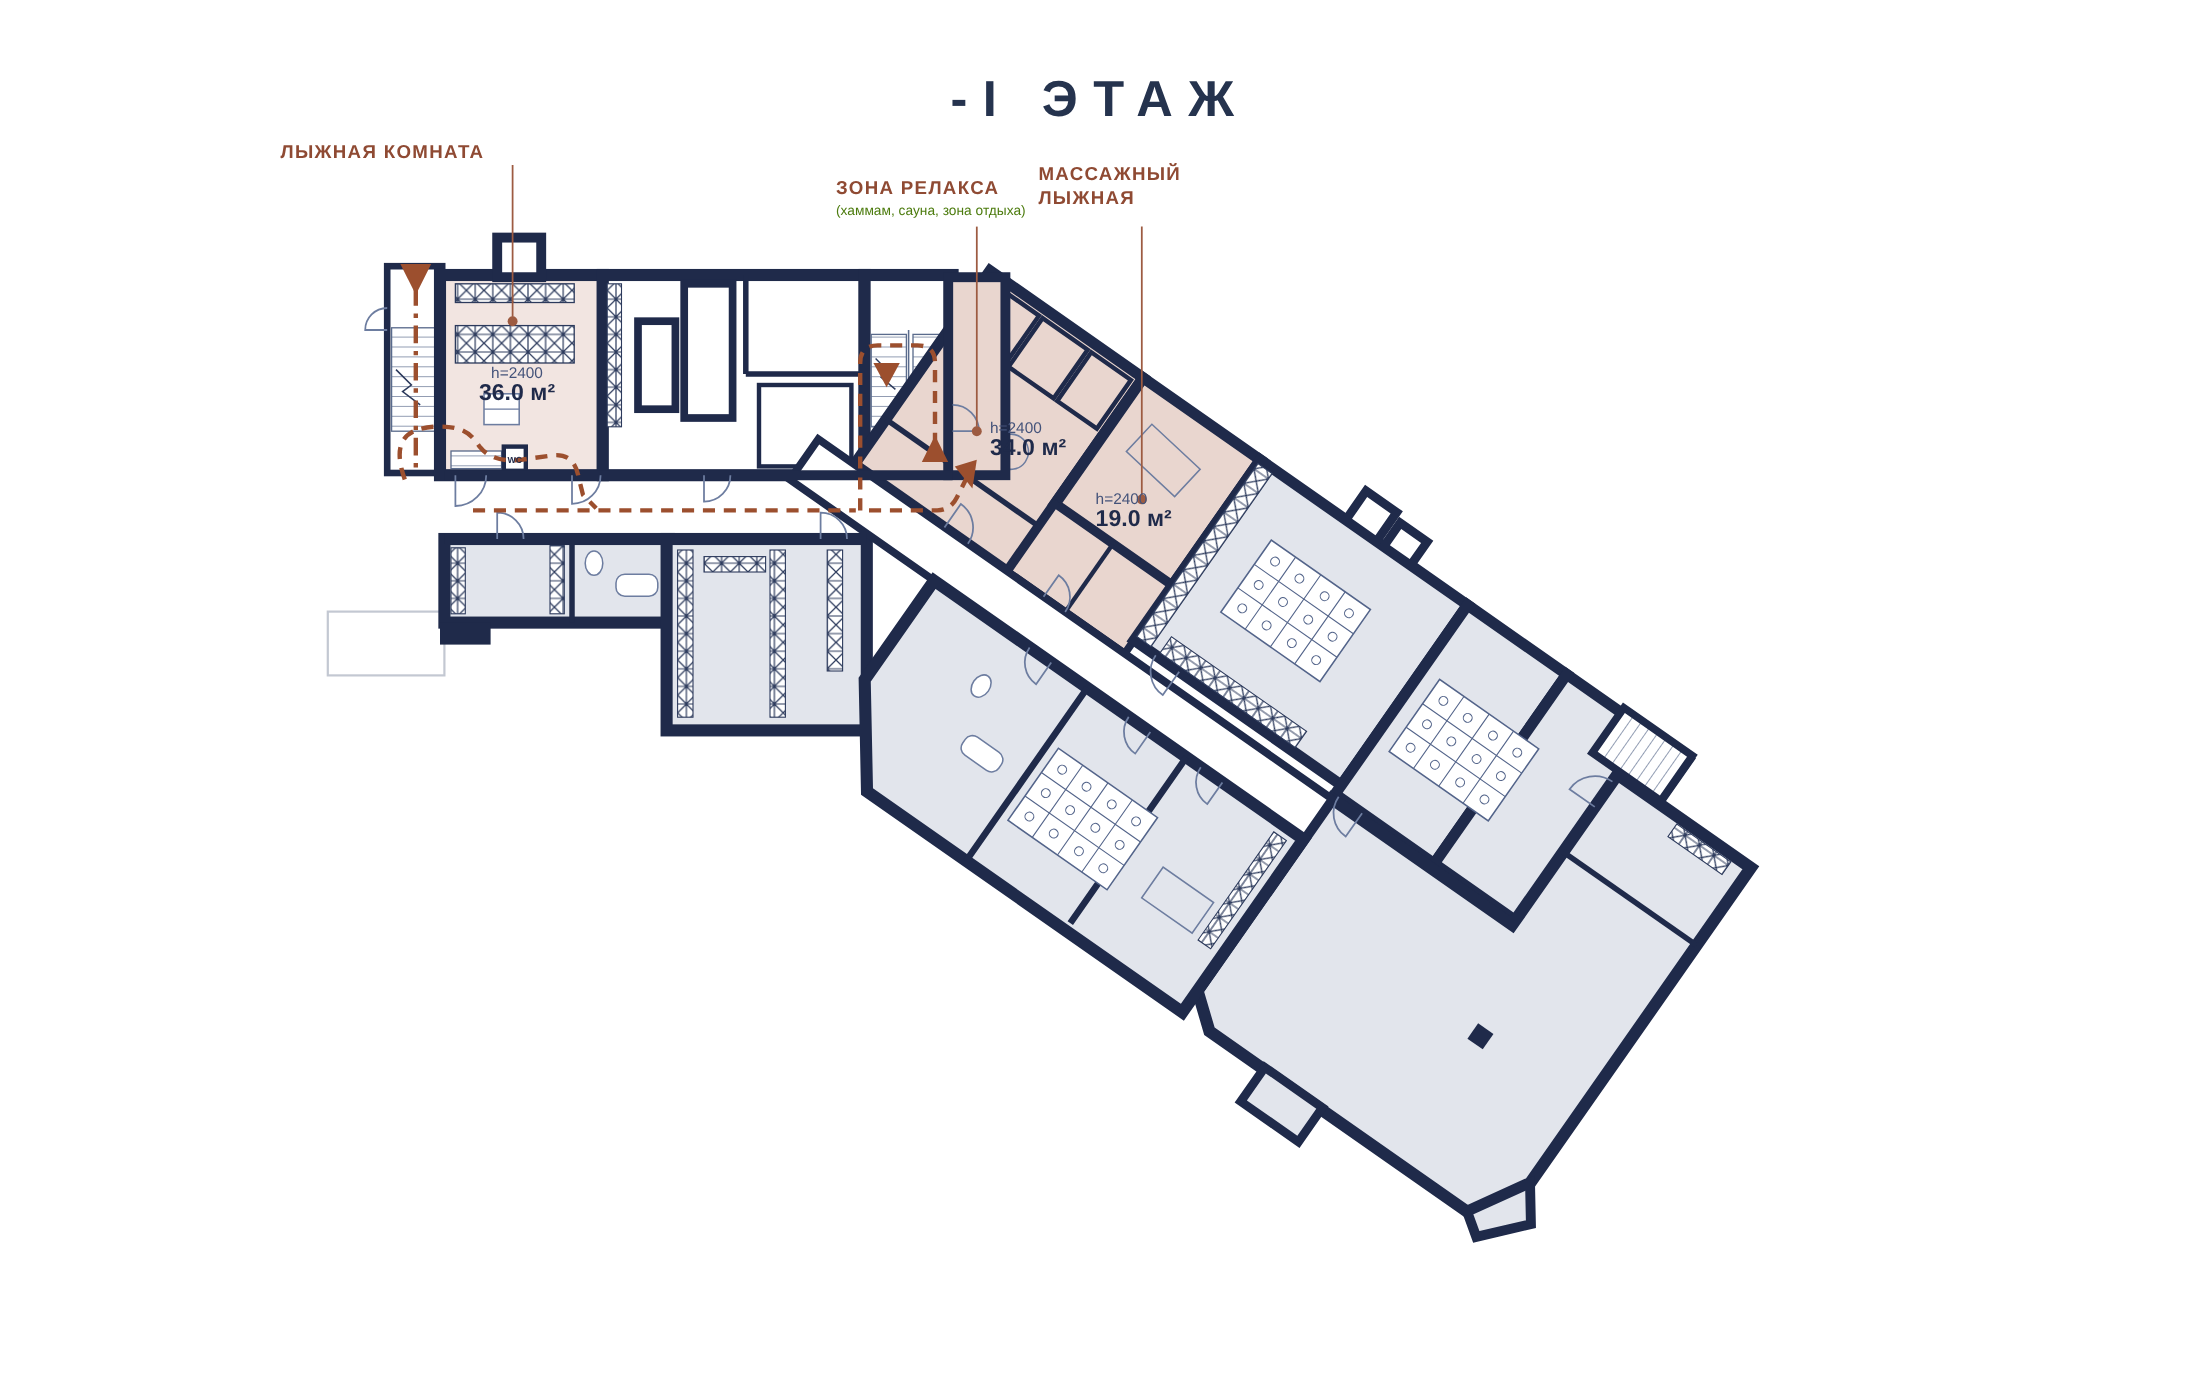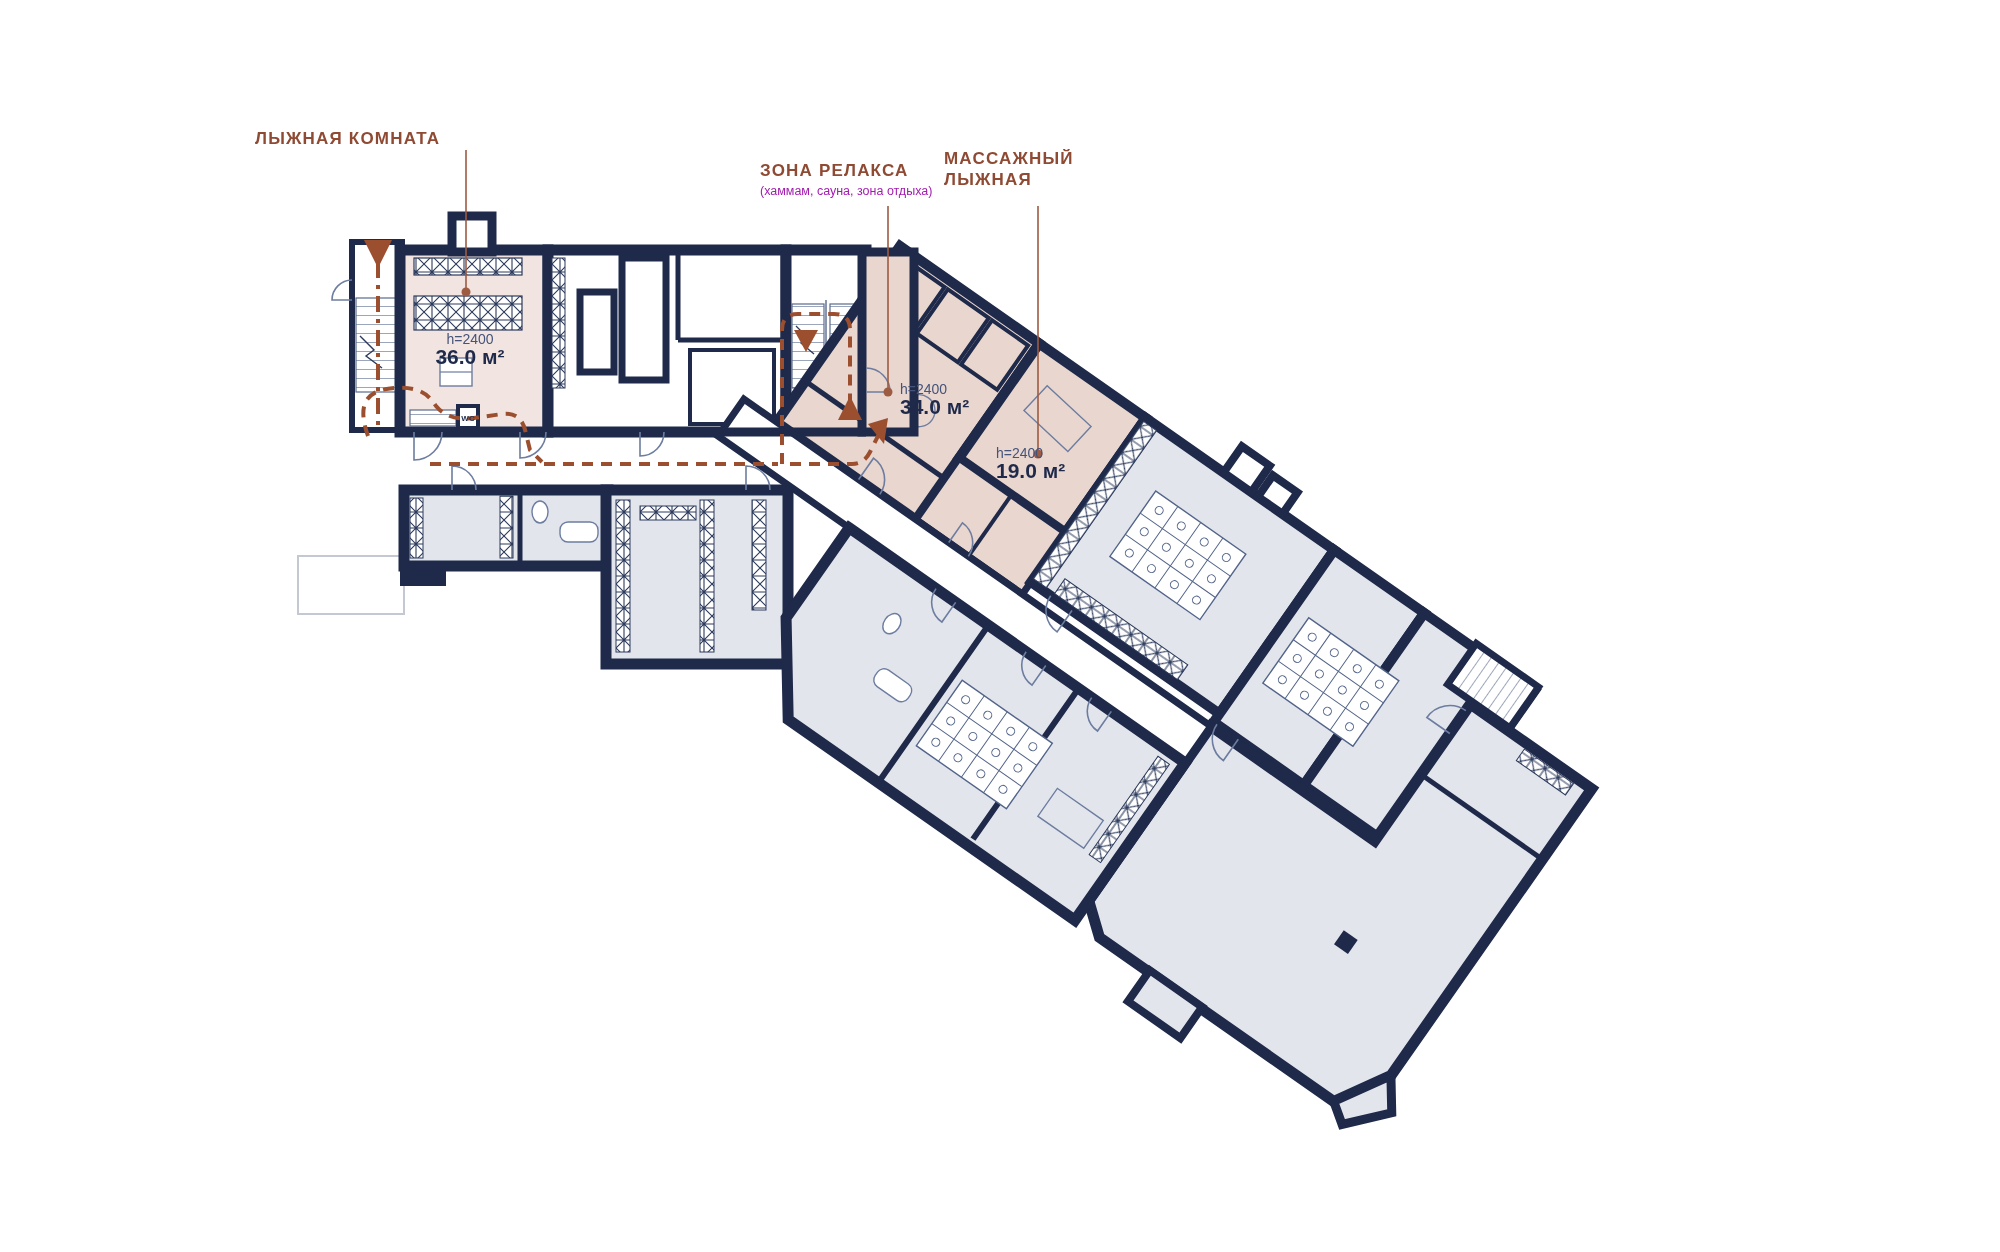--- a/index.html
+++ b/index.html
@@ -2,32 +2,33 @@
 <html><head>
 <meta charset="utf-8">
 <style>
   html,body{margin:0;padding:0;background:#ffffff;}
   .page{position:relative;width:2000px;height:1252px;background:#ffffff;overflow:hidden;
         font-family:"Liberation Sans", sans-serif;}
   .title{position:absolute;left:0;top:62px;width:2000px;text-align:center;
          font-size:46px;font-weight:600;letter-spacing:14px;color:#25334e;}
   .lbl{position:absolute;color:#8f4a33;font-weight:700;
        font-size:17px;letter-spacing:1.2px;line-height:21px;}
-  .lbl .sub{display:block;font-weight:400;font-size:12.5px;letter-spacing:0;color:#a21caf;}
+  .lbl .sub{display:block;font-weight:400;font-size:12.5px;letter-spacing:0;color:#4d7c0f;}
   svg{position:absolute;left:0;top:0;}
   text{font-family:"Liberation Sans", sans-serif;}
   .hlabel{font-size:14px;fill:#44537a;}
   .alabel{font-size:21px;font-weight:700;fill:#1f2a4a;}
   .wc{font-size:8px;font-weight:700;fill:#1f2a4a;}
 </style>
 </head>
 <body>
 
 <div class="page">
 
+  <div class="title">-I  ЭТАЖ</div>
 
   <div class="lbl" style="left:255px;top:128px;width:220px;">
     <span>ЛЫЖНАЯ КОМНАТА</span>
   </div>
 
   <div class="lbl" style="left:760px;top:160px;width:220px;">
     <span>ЗОНА РЕЛАКСА</span>
     <span class="sub">(хаммам, сауна, зона отдыха)</span>
   </div>
 

